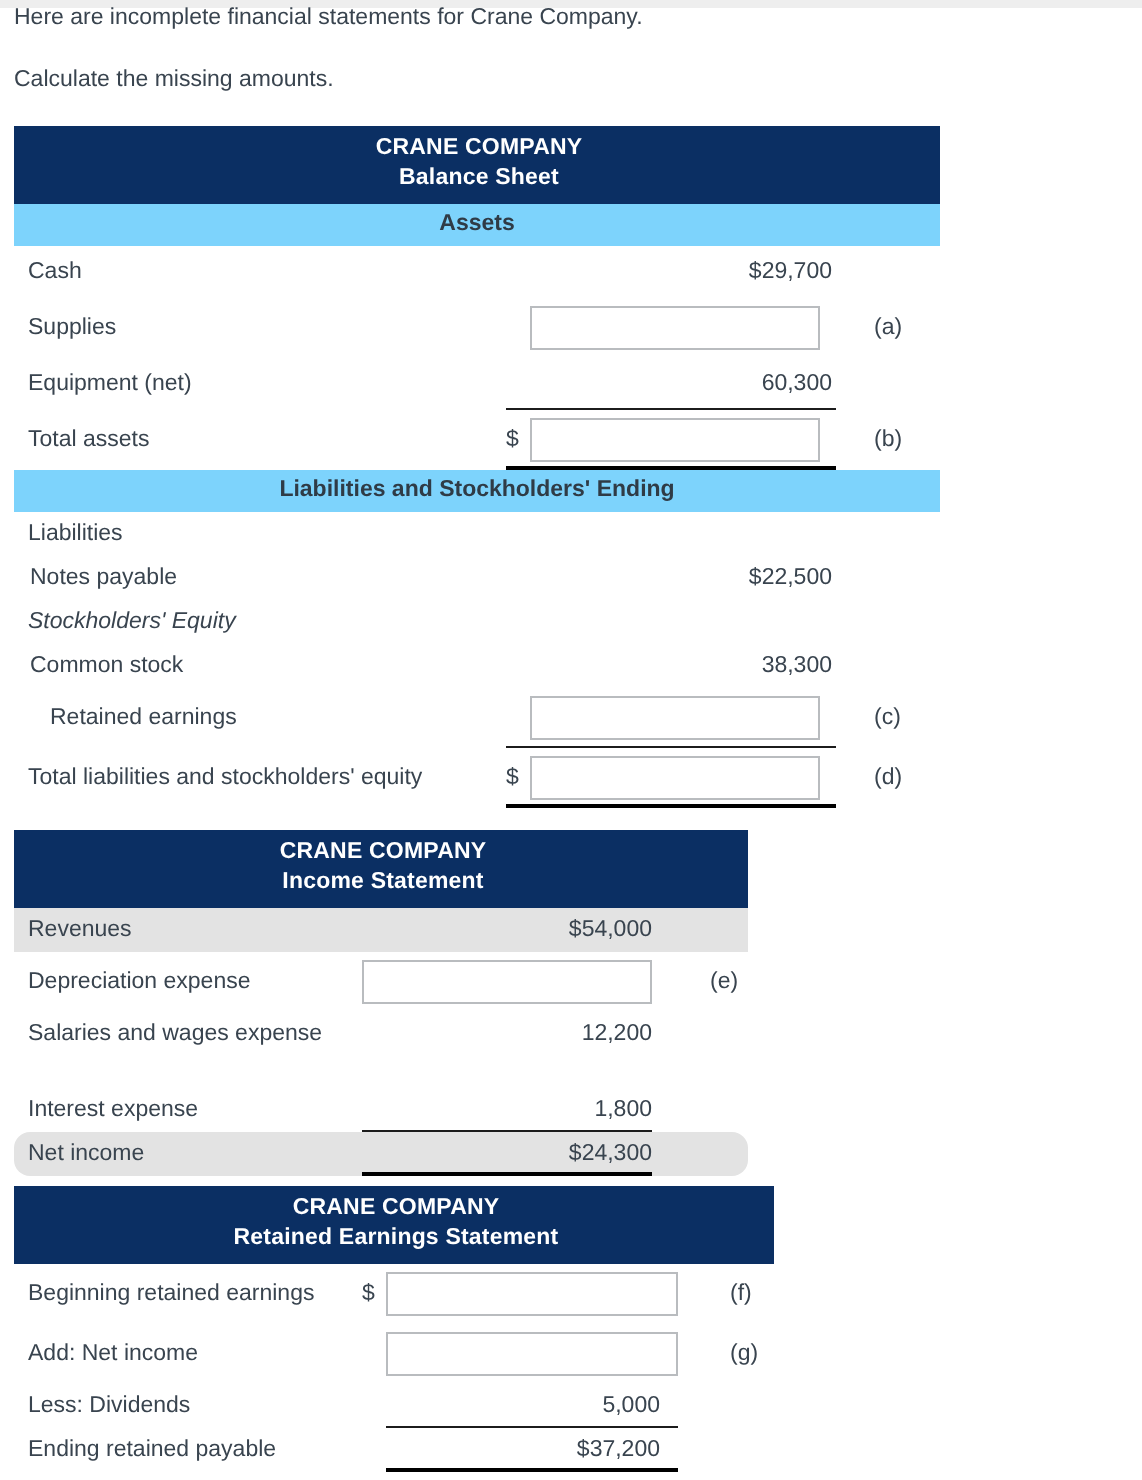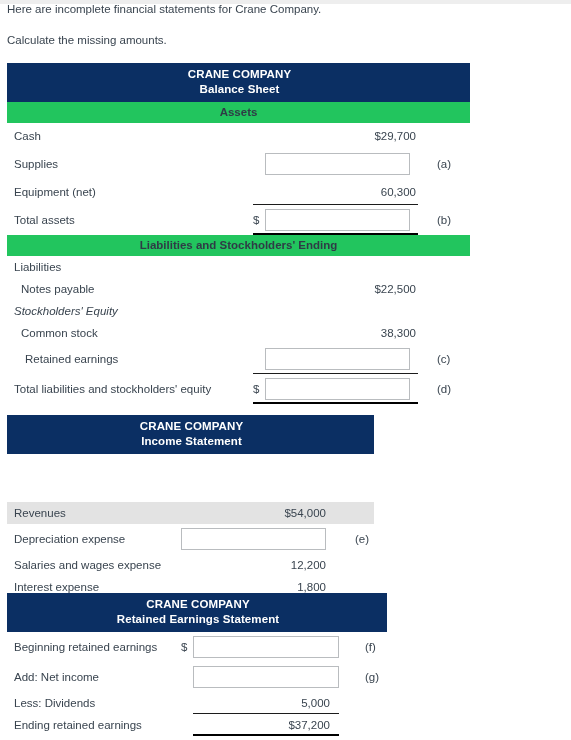--- a/index.html
+++ b/index.html
@@ -35,21 +35,21 @@
     background: #0b2f63;
     color: #ffffff;
     font-weight: bold;
     font-size: 11.5px;
     text-align: center;
     line-height: 15px;
     padding: 4px 0 5px 2px;
     letter-spacing: 0.1px;
   }
   .stmt-subheader {
-    background: #22c55e;
+    background: #7dd3fc;
     color: #2f3b46;
     font-weight: bold;
     font-size: 11.5px;
     text-align: center;
     line-height: 16px;
     padding: 2px 0 3px 0;
   }
 
   .row {
     position: relative;
@@ -59,21 +59,21 @@
   .row.shade { background: #e3e3e3; }
 
   .row-label {
     position: absolute;
     left: 7px;
     top: 50%;
     transform: translateY(-50%);
     font-size: 11.5px;
     white-space: nowrap;
   }
-  .row-label.ind1 { left: 14px; }
+  .row-label.ind1 { left: 8px; }
   .row-label.ind2 { left: 18px; }
 
   .row-amount {
     position: absolute;
     top: 50%;
     transform: translateY(-50%);
     font-size: 11.5px;
     text-align: right;
     white-space: nowrap;
   }
@@ -220,37 +220,37 @@
     </div>
   </div>
 
   <div class="stmt" id="income-statement">
 
     <div class="stmt-header">
       <div>CRANE COMPANY</div>
       <div>Income Statement</div>
     </div>
 
-    <div class="row shade" style="height:22px;margin-top:48px;">
+    <div class="row shade" style="height:22px;">
       <span class="row-label">Revenues</span>
       <span class="row-amount">$54,000</span>
     </div>
 
     <div class="row tall">
       <span class="row-label">Depreciation expense</span>
       <input class="inputbox" type="text" value="" style="">
       <span class="tag">(e)</span>
     </div>
 
     <div class="row" style="height:22px;">
       <span class="row-label">Salaries and wages expense</span>
       <span class="row-amount">12,200</span>
     </div>
 
-    <div class="row" style="height:22px;">
+    <div class="row" style="height:22px;margin-top:16px;">
       <span class="row-label">Interest expense</span>
       <span class="row-amount">1,800</span>
       <span class="rule-thin" style="left:174px; width:145px; bottom:0;"></span>
     </div>
 
     <div class="row shade" style="height:22px;border-radius:8px;">
       <span class="row-label">Net income</span>
       <span class="row-amount">$24,300</span>
       <span class="rule-thick" style="left:174px; width:145px; bottom:0;"></span>
     </div>
@@ -276,19 +276,19 @@
       <span class="tag">(g)</span>
     </div>
 
     <div class="row" style="height:22px;">
       <span class="row-label">Less: Dividends</span>
       <span class="row-amount">5,000</span>
       <span class="rule-thin" style="left:186px; width:146px; bottom:0;"></span>
     </div>
 
     <div class="row" style="height:22px;">
-      <span class="row-label">Ending retained earnings</span>
+      <span class="row-label">Ending retained payable</span>
       <span class="row-amount">$37,200</span>
       <span class="rule-thick" style="left:186px; width:146px; bottom:0;"></span>
     </div>
   </div>
 
 </div>
 
 </body></html>

